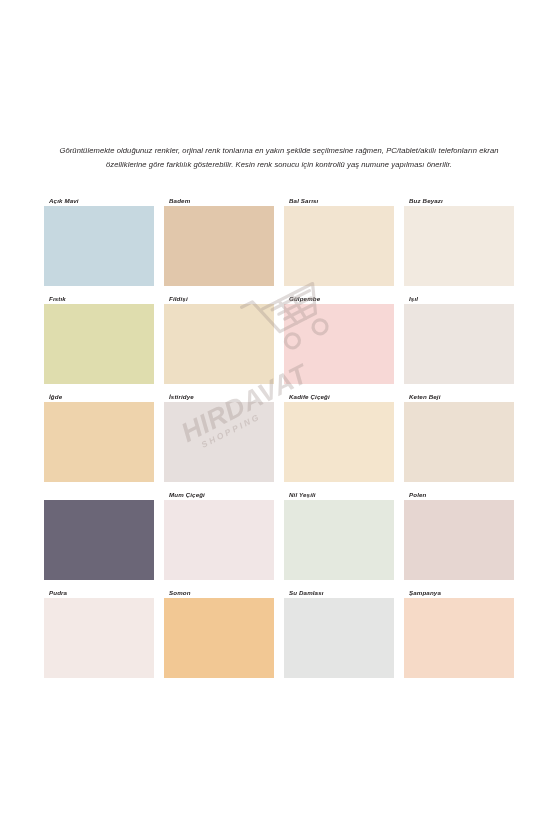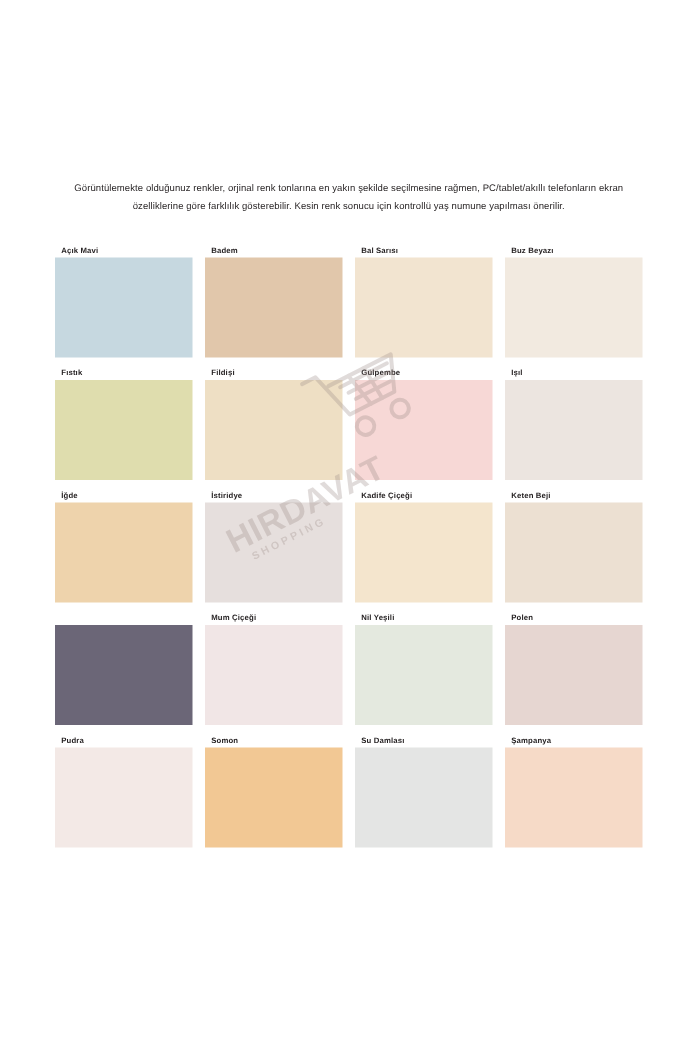--- a/index.html
+++ b/index.html
@@ -17,20 +17,21 @@
     background: #ffffff;
   }
   #card {
     position: absolute;
     left: 38px;
     top: 131px;
     width: 480px;
     height: 568px;
     background: #ffffff;
     overflow: hidden;
+    font-style: italic;
   }
   #disclaimer {
     position: absolute;
     left: 16px;
     top: 13px;
     width: 450px;
     text-align: center;
     font-size: 7.6px;
     line-height: 14px;
     color: #231f20;

